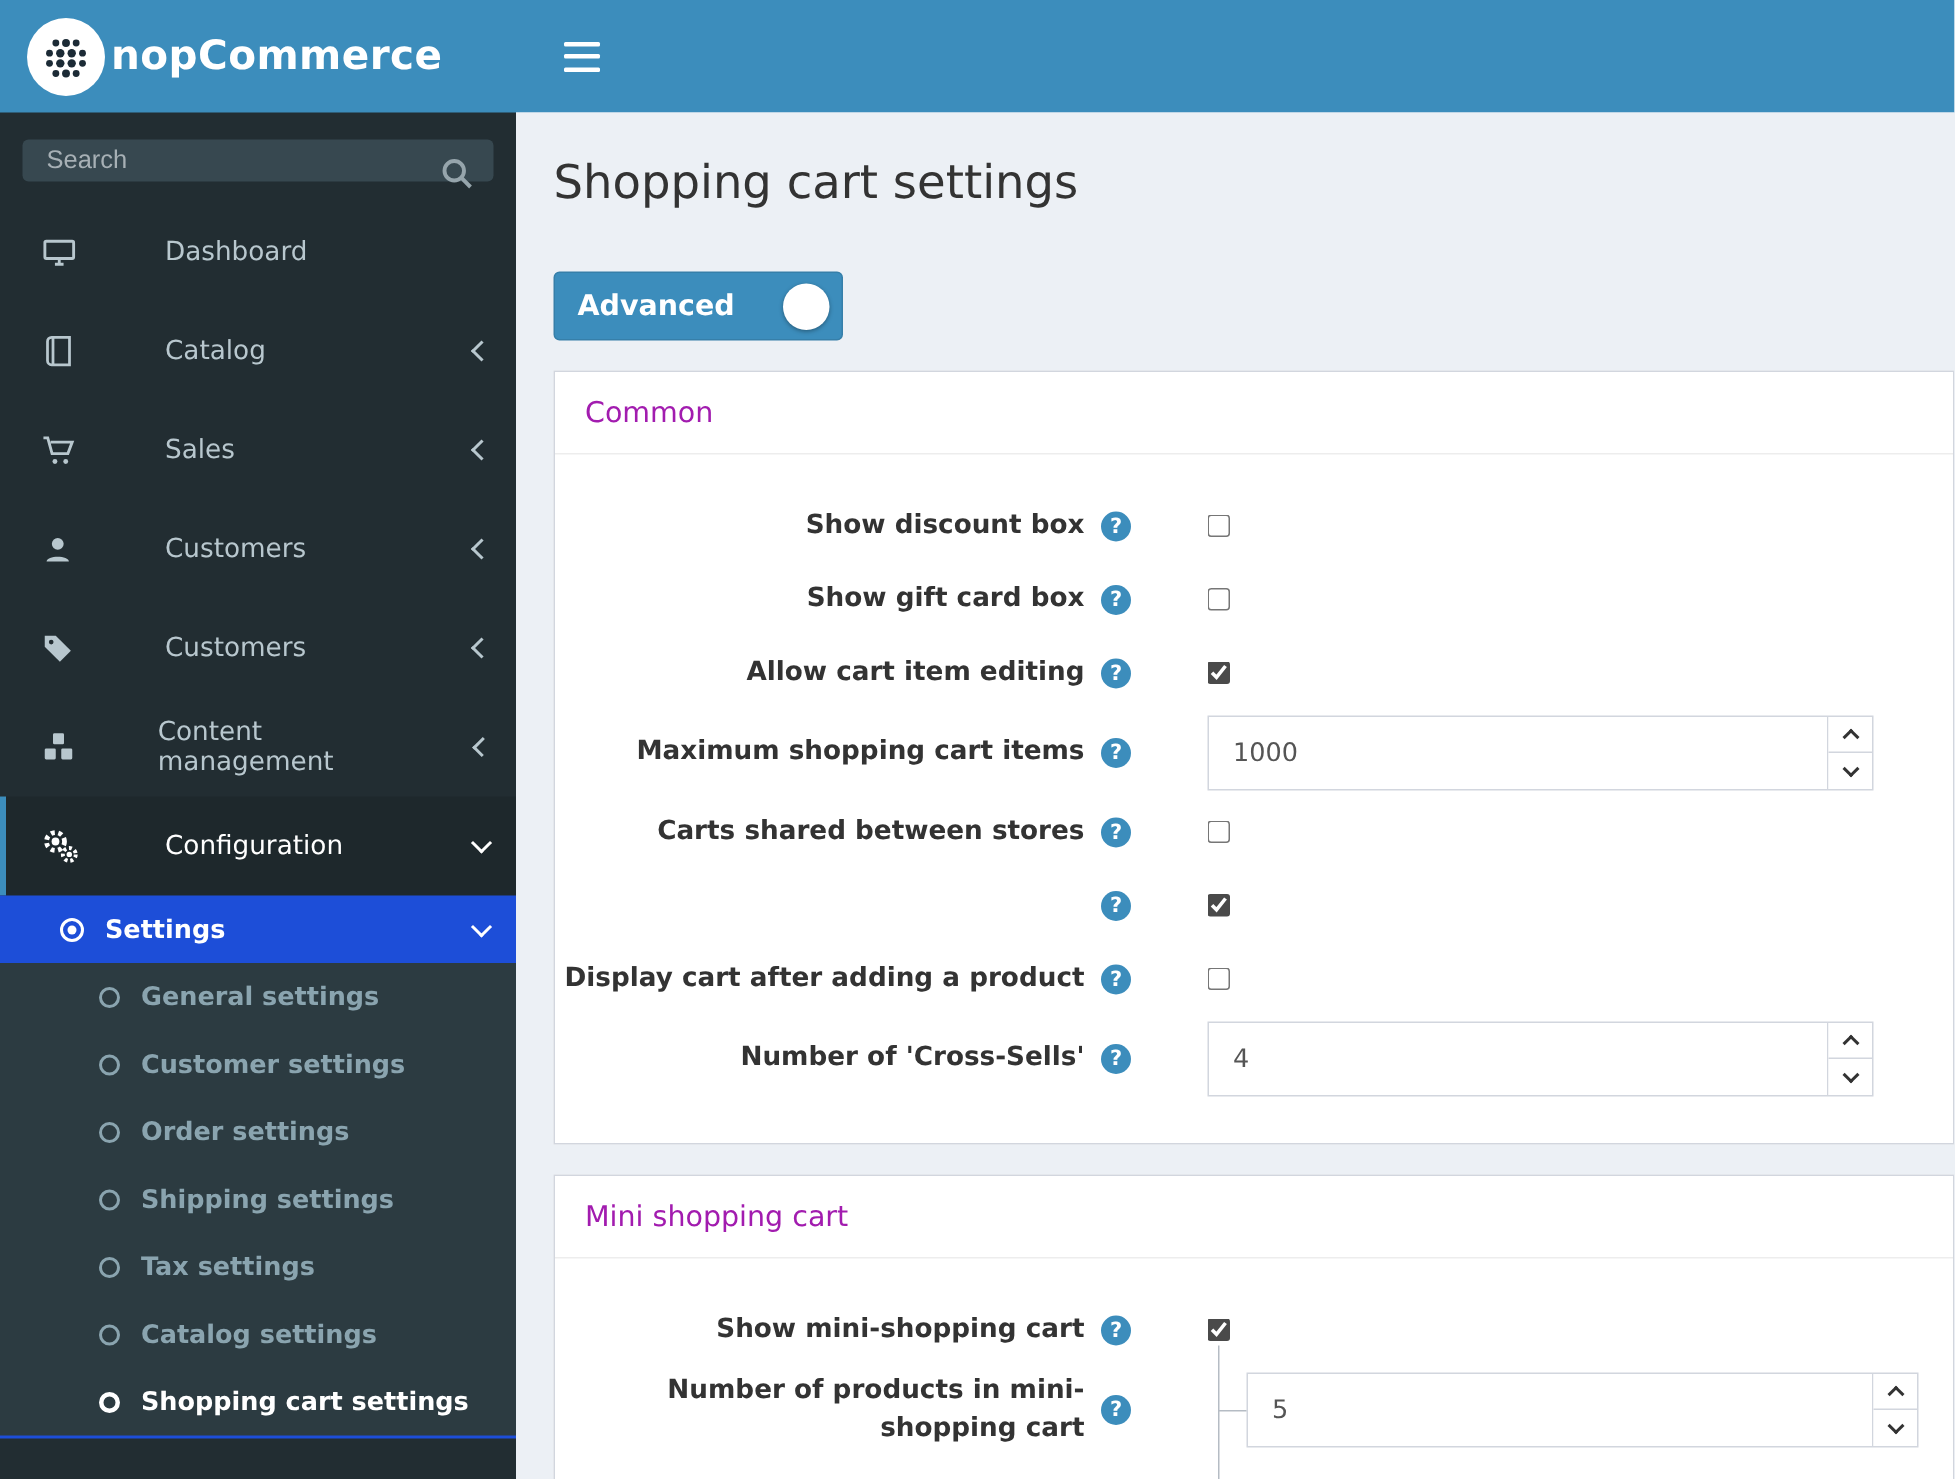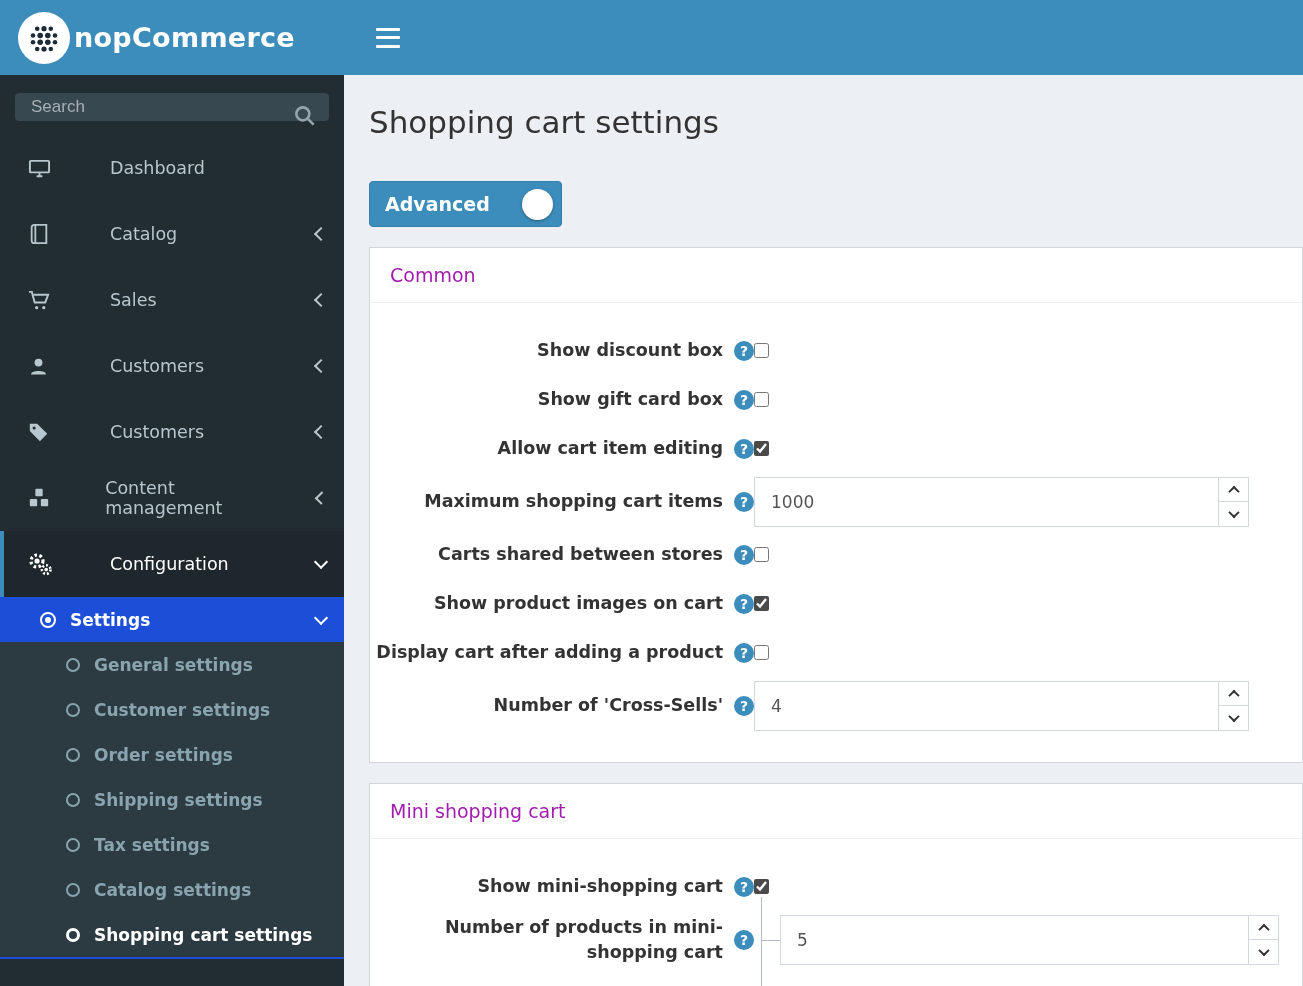--- a/index.html
+++ b/index.html
@@ -45,21 +45,21 @@
   .mode-toggle { margin-top:37px; width:193px; height:46px; background:#3c8dbc; border:1px solid #367fa9; border-radius:4px; color:#fff; font-weight:bold; font-size:19px; display:flex; align-items:center; padding:0 8px 0 15px; cursor:pointer; font-family:inherit; }
   .mode-knob { width:31px; height:31px; border-radius:50%; background:#fff; margin-left:auto; box-shadow:0 1px 3px rgba(0,0,0,.35); }
   .panel { background:#fff; border:1px solid #d2d6de; margin-top:20px; }
   .panel-header { padding:16px 20px; font-size:19px; color:#a21caf; border-bottom:1px solid #ededed; }
   .panel-body { padding:23px 0 28px; }
   .form-row { display:flex; align-items:center; min-height:49px; }
   .form-row.num { min-height:57px; }
   .label-col { width:384px; min-width:384px; display:flex; align-items:center; justify-content:flex-end; gap:11px; }
   .label-col label { font-weight:bold; font-size:17.5px; color:#333; text-align:right; line-height:1.45; }
   .qicon { width:20px; height:20px; min-width:20px; border-radius:50%; background:#3c8dbc; color:#fff; font-size:14px; font-weight:bold; display:inline-flex; align-items:center; justify-content:center; cursor:pointer; }
-  .control-col { flex:1; display:flex; align-items:center; padding-right:53px; }
+  .control-col { margin-left:51px; flex:1; display:flex; align-items:center; padding-right:53px; }
   .control-col input[type="checkbox"] { width:15px; height:15px; accent-color:#4a4a4a; cursor:pointer; }
   .num-input { position:relative; flex:1; height:50px; }
   .num-input input { width:100%; height:50px; border:1px solid #d2d6de; background:#fff; font-size:17px; color:#555; padding:0 64px 0 16px; outline:none; font-family:inherit; }
   .spinners { position:absolute; right:1px; top:1px; bottom:1px; width:30px; display:flex; flex-direction:column; border-left:1px solid #d2d6de; background:#fff; }
   .spin { flex:1; border:none; background:#fff; display:flex; align-items:center; justify-content:center; cursor:pointer; padding:0; }
   .spin.up { border-bottom:1px solid #d2d6de; }
   .caret-up { width:8px; height:8px; border-top:2px solid #333; border-right:2px solid #333; transform:rotate(-45deg) translate(-1px,1px); }
   .caret-down { width:8px; height:8px; border-top:2px solid #333; border-right:2px solid #333; transform:rotate(135deg) translate(-1px,1px); }
   
   .control-col.nested { position:relative; }
@@ -329,21 +329,20 @@
             <label>Carts shared between stores</label>
             <span class="qicon">?</span>
           </div>
           <div class="control-col">
               <input type="checkbox" style="">
             </div>
         </div>
 
         <div class="form-row">
           <div class="label-col">
-            <label>Show product images on cart</label>
             <span class="qicon">?</span>
           </div>
           <div class="control-col">
               <input type="checkbox" checked="" style="">
             </div>
         </div>
 
         <div class="form-row">
           <div class="label-col">
             <label>Display cart after adding a product</label>

